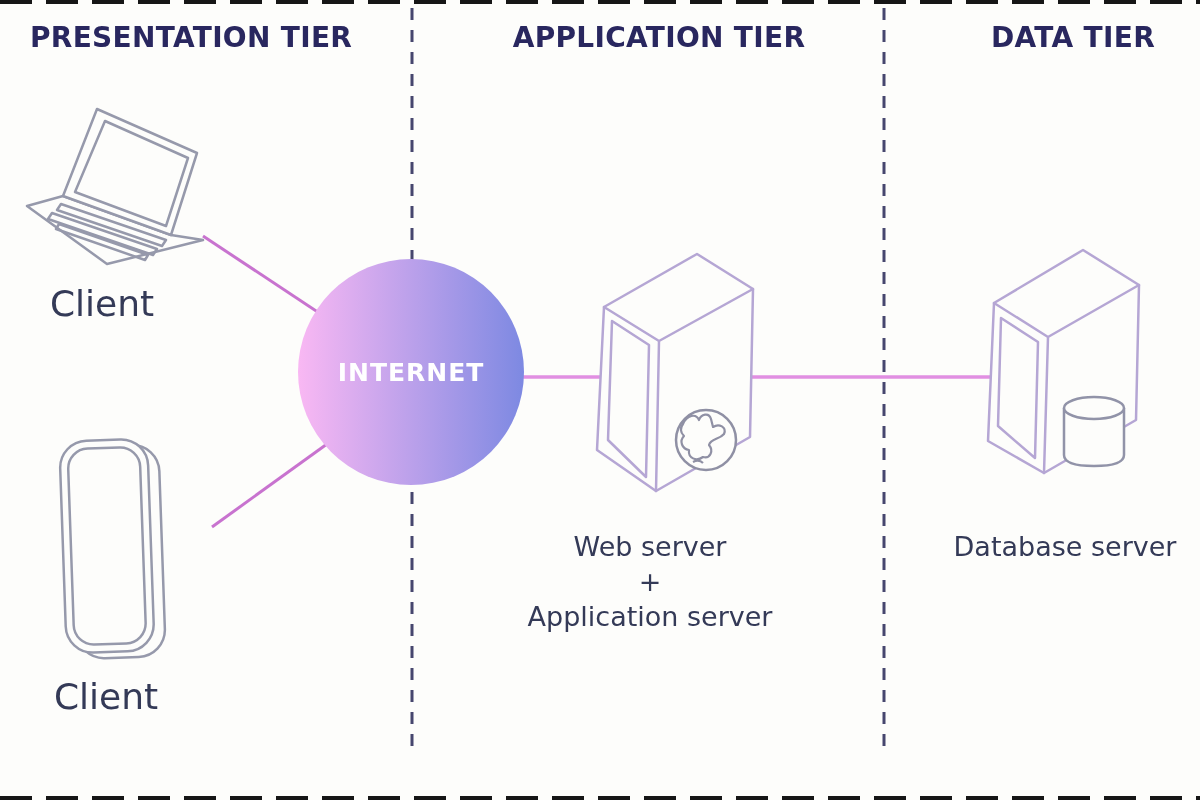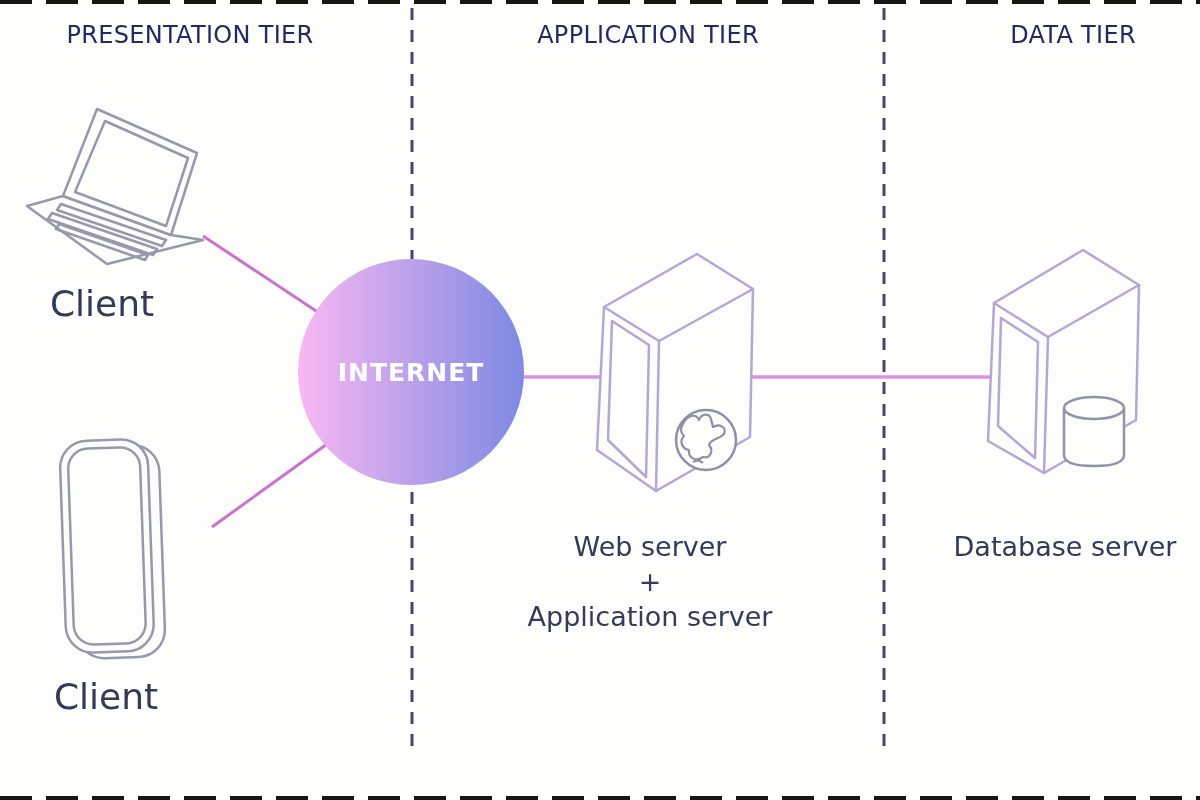--- a/index.html
+++ b/index.html
@@ -24,25 +24,25 @@
     background:var(--background);overflow:hidden;
   }
   .edge-dash{
     position:absolute;left:0;width:1200px;height:4px;
     background:repeating-linear-gradient(90deg,var(--edge-dash) 0 32px,transparent 32px 46px);
   }
   .edge-dash.top{top:0;}
   .edge-dash.bottom{bottom:0;}
   .tier-header{
     position:absolute;top:21px;width:320px;
-    text-align:center;font-size:24px;font-weight:normal;
+    text-align:center;font-size:28px;font-weight:bold;
     color:var(--header-text);letter-spacing:.3px;white-space:nowrap;
   }
   .tier-header.presentation{left:30px;}
-  .tier-header.application{left:488px;}
+  .tier-header.application{left:499px;}
   .tier-header.data{left:913px;}
   .diagram-svg{position:absolute;left:0;top:0;}
   .stroke-device{stroke:var(--device-stroke);fill:none;stroke-width:2.5;stroke-linejoin:round;stroke-linecap:round;}
   .stroke-device-fill{stroke:var(--device-stroke);fill:var(--background);stroke-width:2.5;stroke-linejoin:round;}
   .stroke-server{stroke:var(--server-stroke);fill:none;stroke-width:2.5;stroke-linejoin:round;stroke-linecap:round;}
   .stroke-server-fill{stroke:var(--server-stroke);fill:var(--background);stroke-width:2.5;stroke-linejoin:round;}
   .stroke-globe{stroke:var(--globe-stroke);fill:none;stroke-width:2.2;stroke-linejoin:round;}
   .stroke-globe-fill{stroke:var(--globe-stroke);fill:var(--background);stroke-width:2.5;}
   .stroke-cyl{stroke:var(--cylinder-stroke);fill:var(--background);stroke-width:2.5;}
   .conn-client{stroke:var(--connector-pink);stroke-width:3;}

